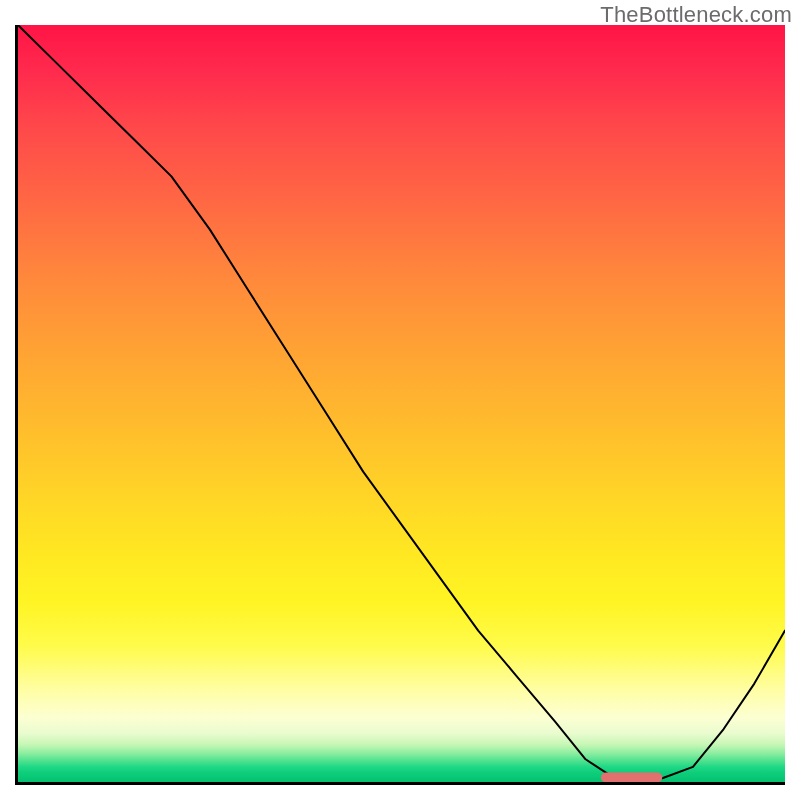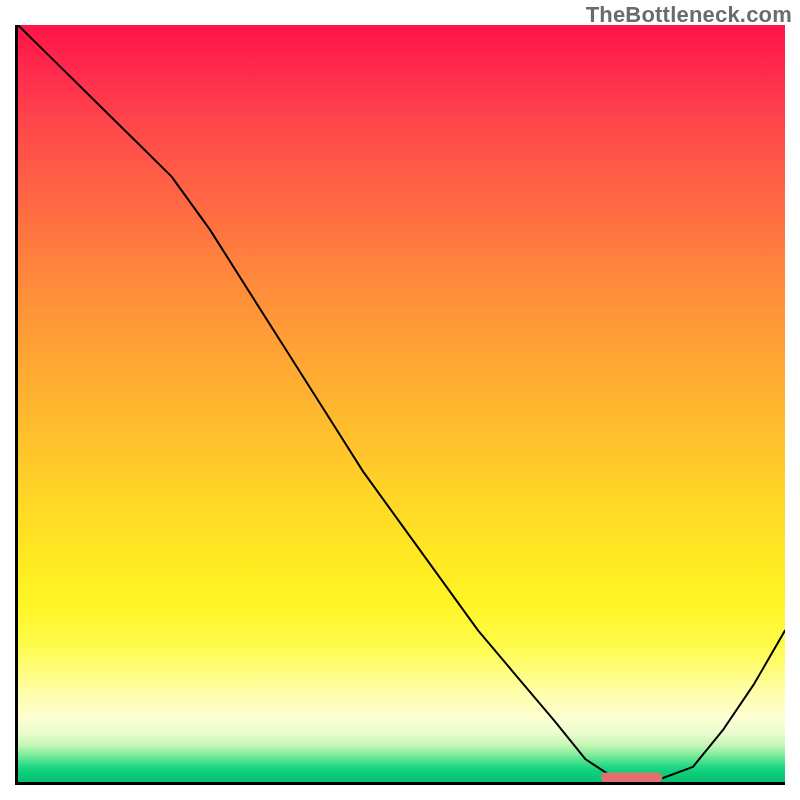--- a/index.html
+++ b/index.html
@@ -14,21 +14,21 @@
   .stage {
     position: relative;
     width: 800px;
     height: 800px;
   }
   .watermark {
     position: absolute;
     top: 2px;
     right: 8px;
     font-size: 22px;
-    font-weight: 700;
+    font-weight: 400;
     color: #6b6b6b;
     letter-spacing: 0.2px;
   }
   
   .plot {
     position: absolute;
     left: 15px;
     top: 25px;
     width: 770px;
     height: 760px;

